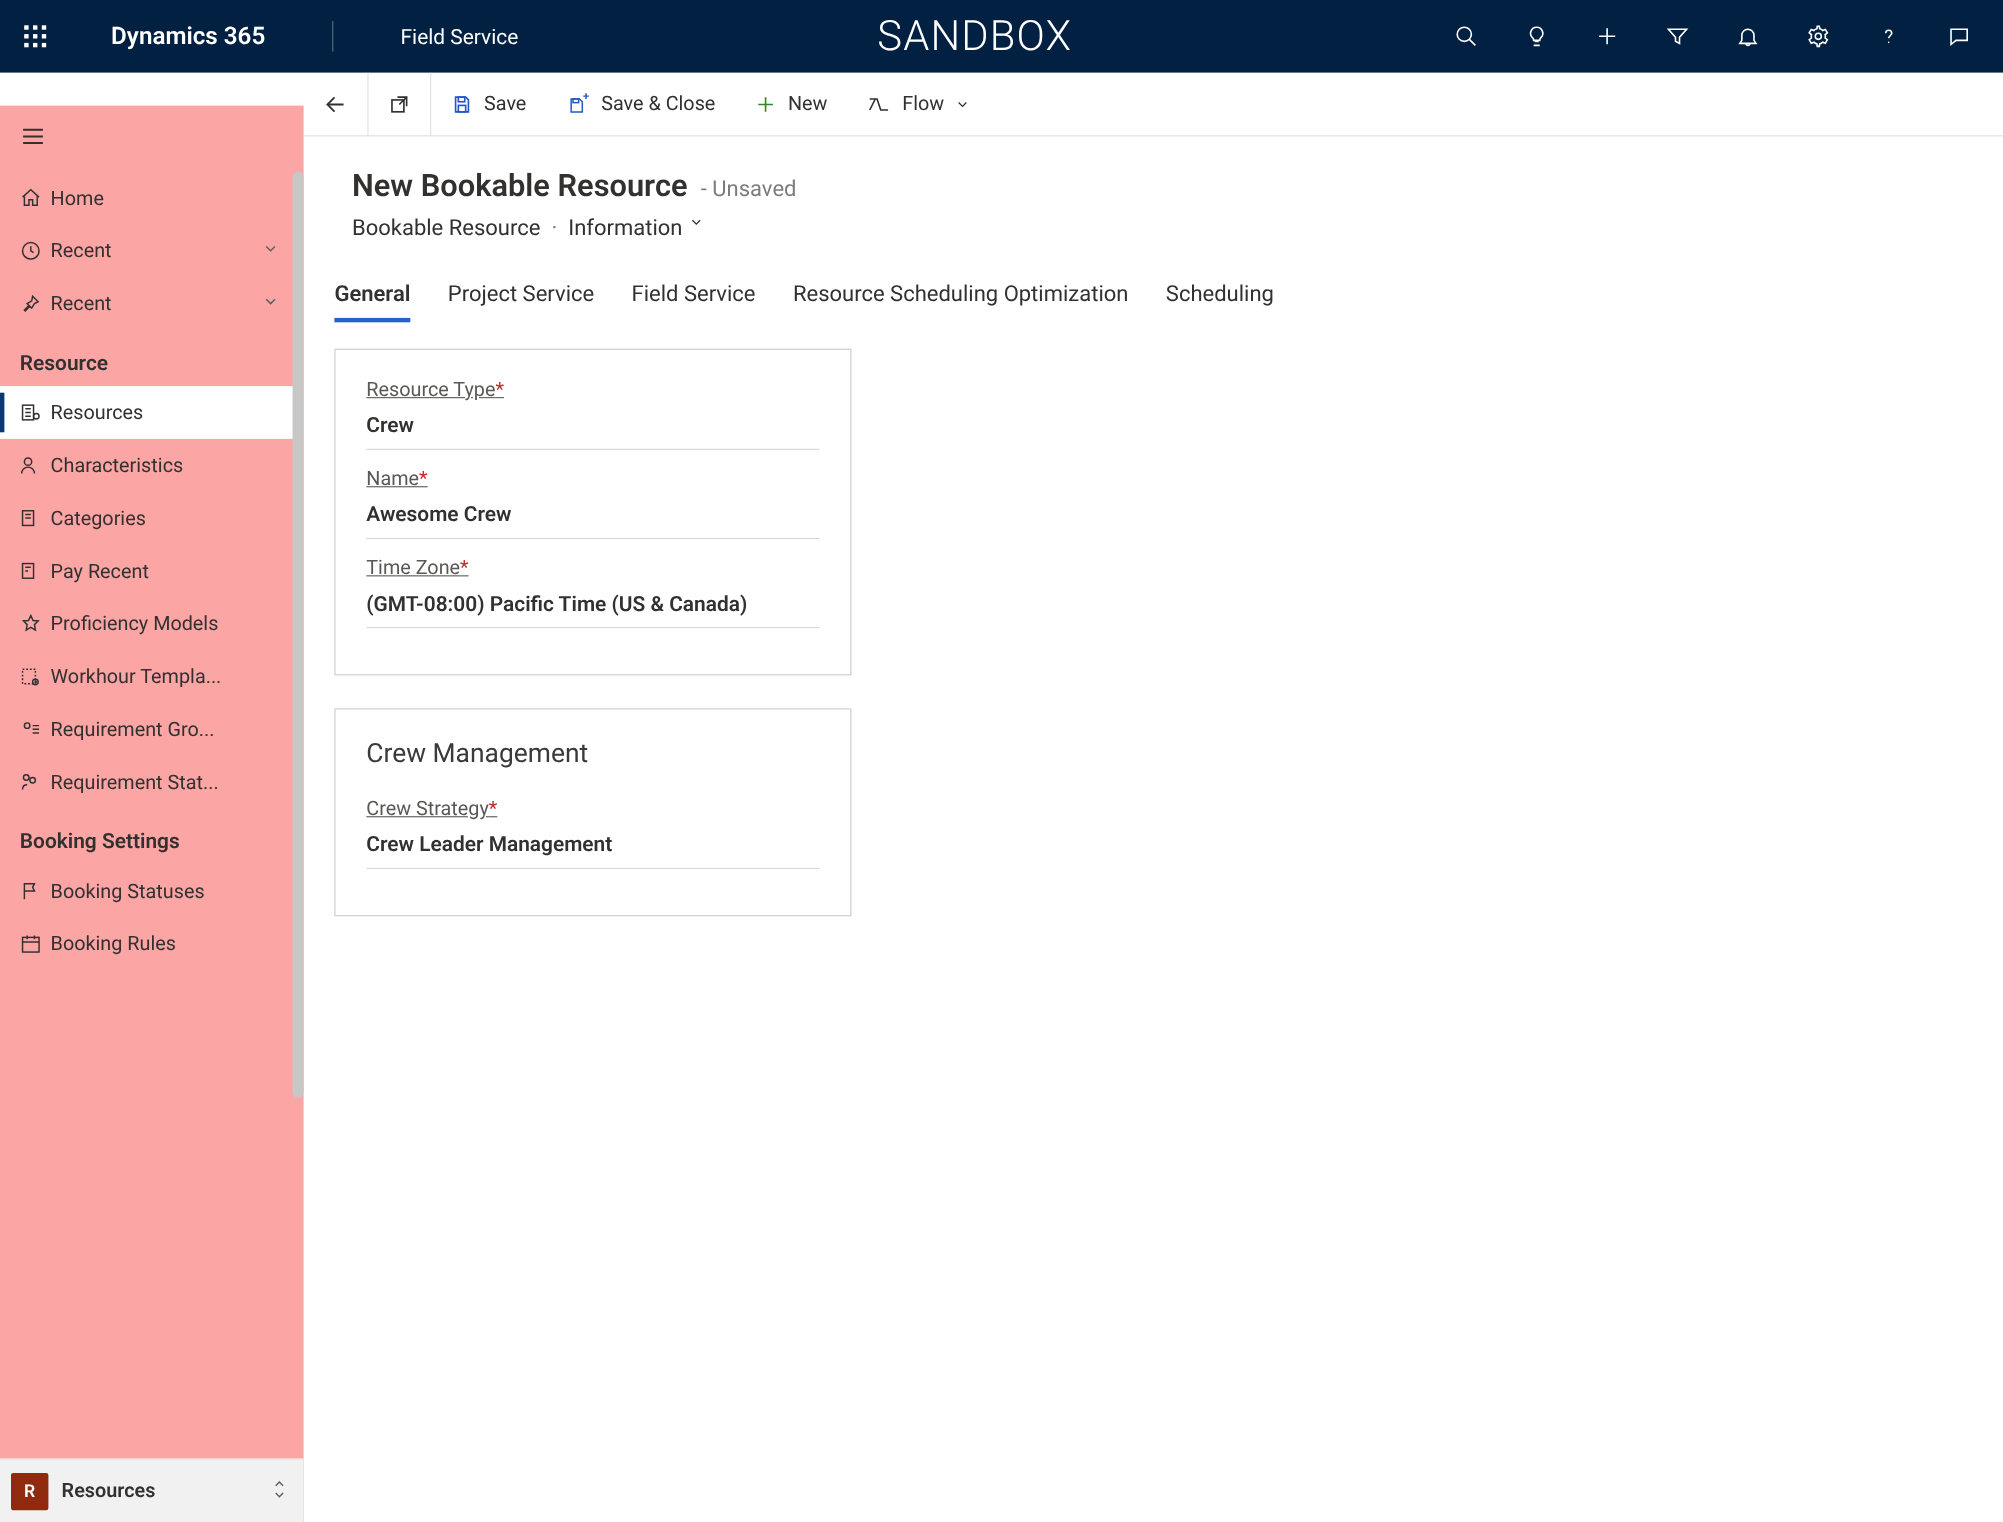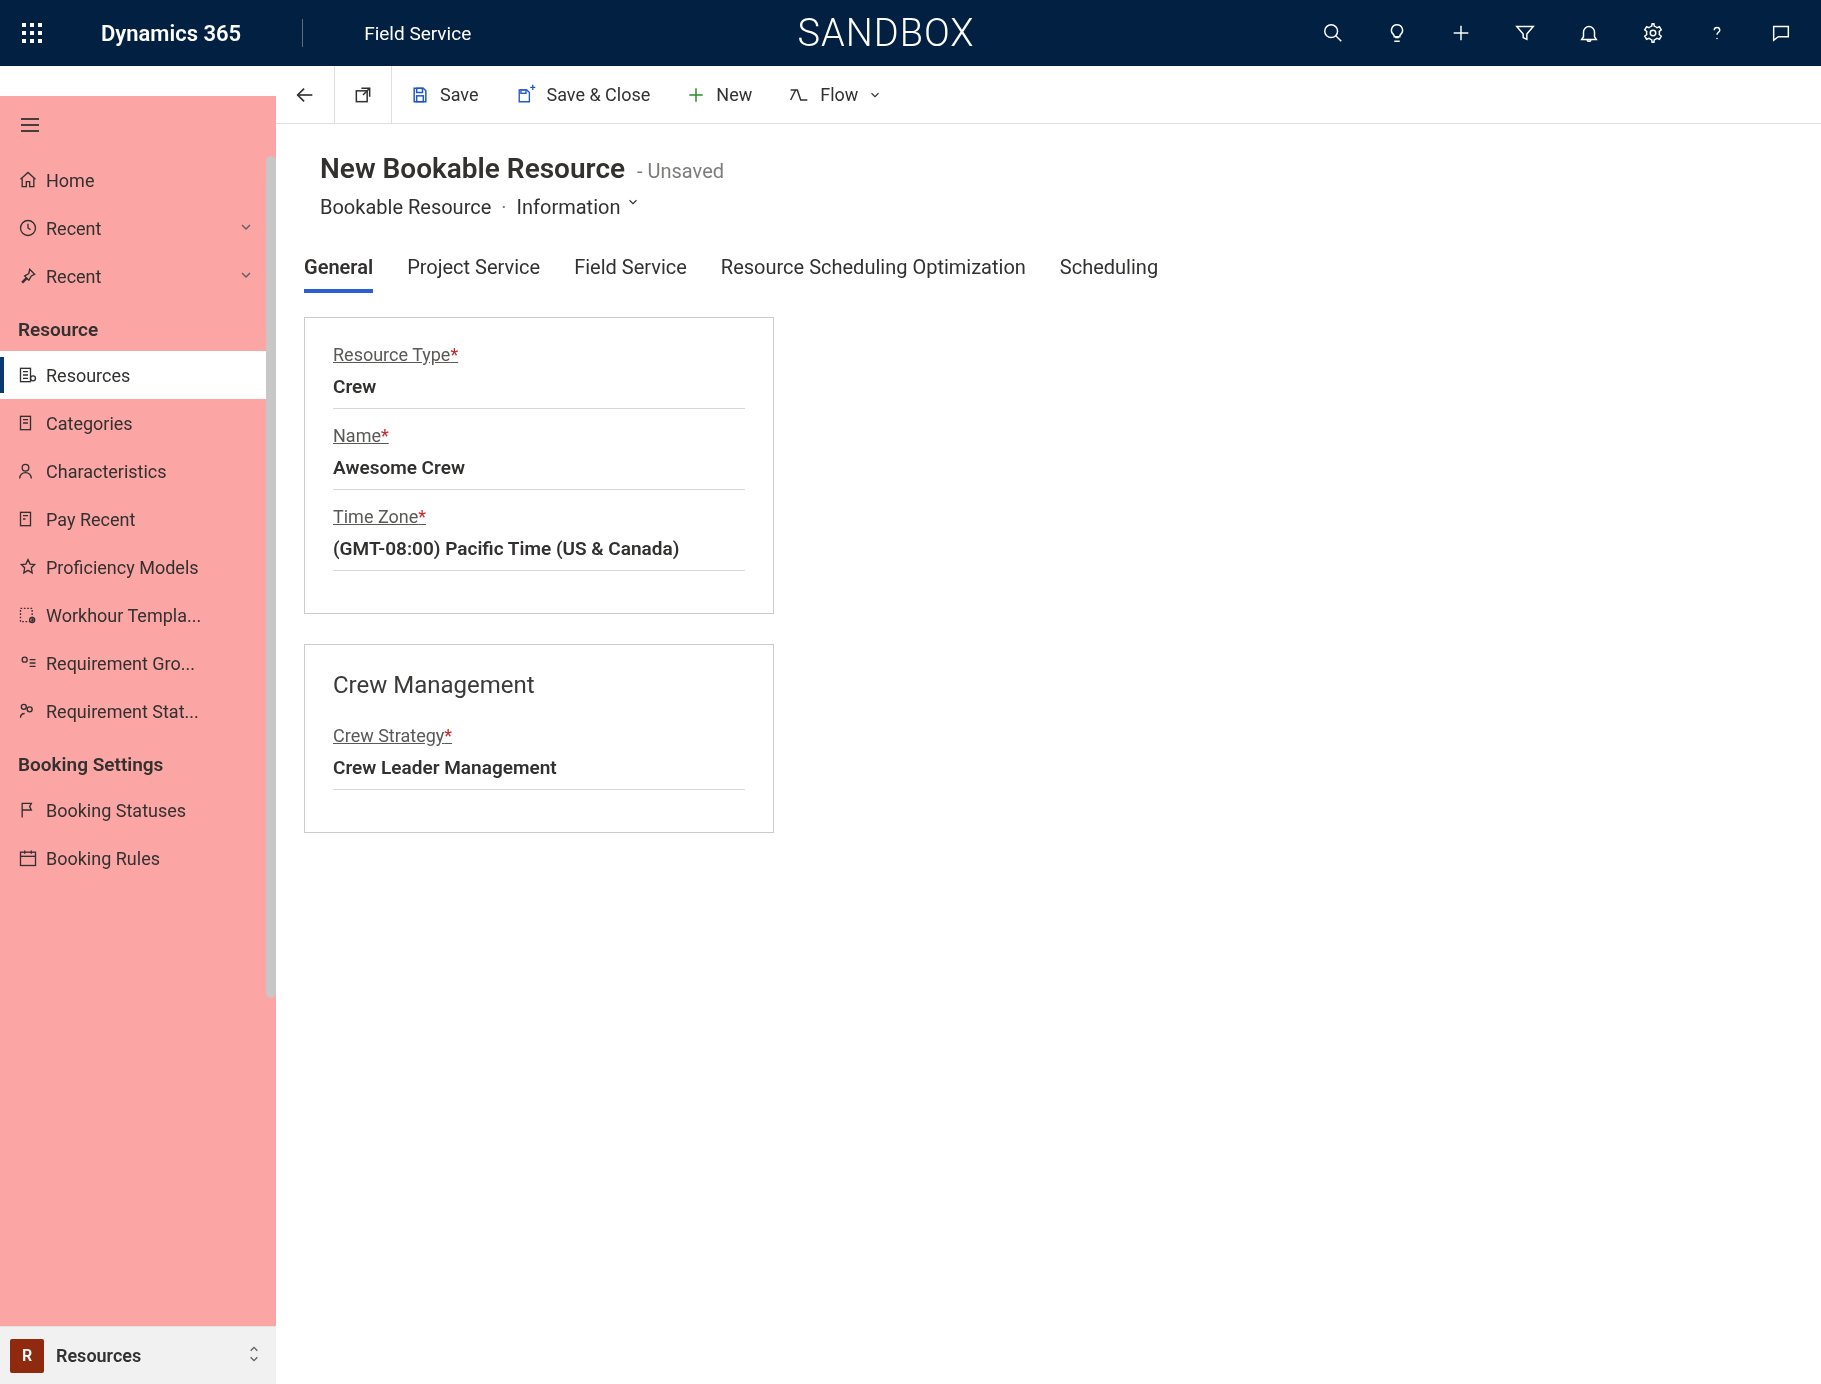--- a/index.html
+++ b/index.html
@@ -405,34 +405,34 @@
               <rect x="3" y="4" width="12" height="16"></rect>
               <path d="M6 8h6M6 12h6M6 16h6"></path>
               <circle cx="18" cy="16" r="3"></circle>
             </svg>
         </span>
         <span class="nav-label">Resources</span>
       </div>
       <div class="nav-item">
         <span class="nav-ico">
           <svg width="20" height="20" viewBox="0 0 24 24" stroke="#323130" stroke-width="1.6" fill="none">
+              <circle cx="9" cy="8" r="4"></circle>
+              <path d="M2 21c0-4 3-7 7-7s7 3 7 7"></path>
+            </svg>
+        </span>
+        <span class="nav-label">Characteristics</span>
+      </div>
+      <div class="nav-item">
+        <span class="nav-ico">
+          <svg width="20" height="20" viewBox="0 0 24 24" stroke="#323130" stroke-width="1.6" fill="none">
               <rect x="3" y="4" width="12" height="16"></rect>
               <path d="M6 8h6M6 12h6"></path>
             </svg>
         </span>
         <span class="nav-label">Categories</span>
-      </div>
-      <div class="nav-item">
-        <span class="nav-ico">
-          <svg width="20" height="20" viewBox="0 0 24 24" stroke="#323130" stroke-width="1.6" fill="none">
-              <circle cx="9" cy="8" r="4"></circle>
-              <path d="M2 21c0-4 3-7 7-7s7 3 7 7"></path>
-            </svg>
-        </span>
-        <span class="nav-label">Characteristics</span>
       </div>
       <div class="nav-item">
         <span class="nav-ico">
           <svg width="20" height="20" viewBox="0 0 24 24" stroke="#323130" stroke-width="1.6" fill="none">
               <rect x="3" y="4" width="12" height="16"></rect>
               <path d="M6 8h6M6 12h3"></path>
             </svg>
         </span>
         <span class="nav-label">Pay Recent</span>
       </div>

